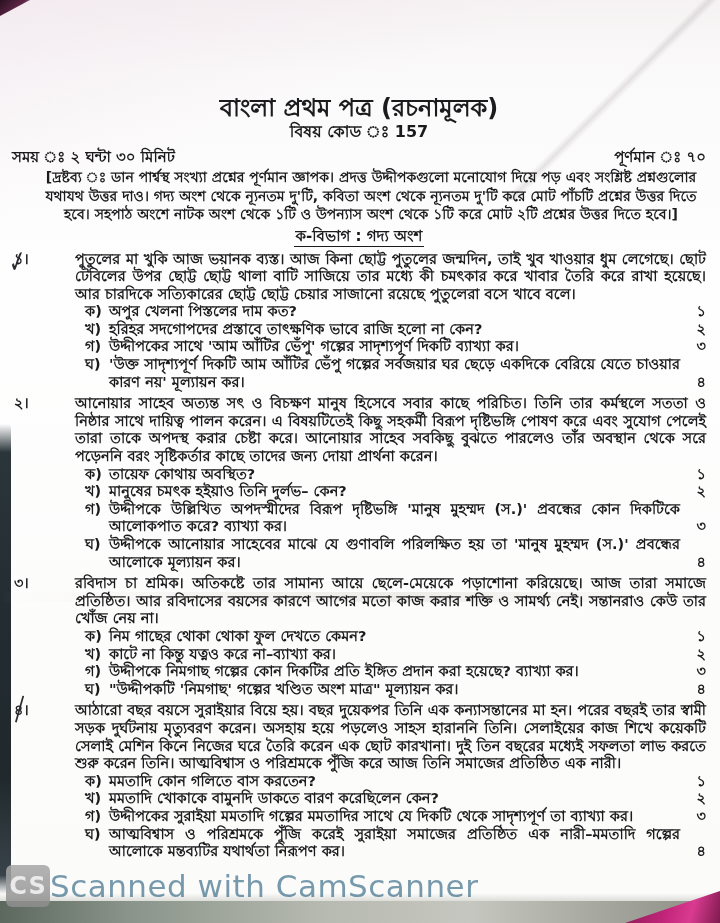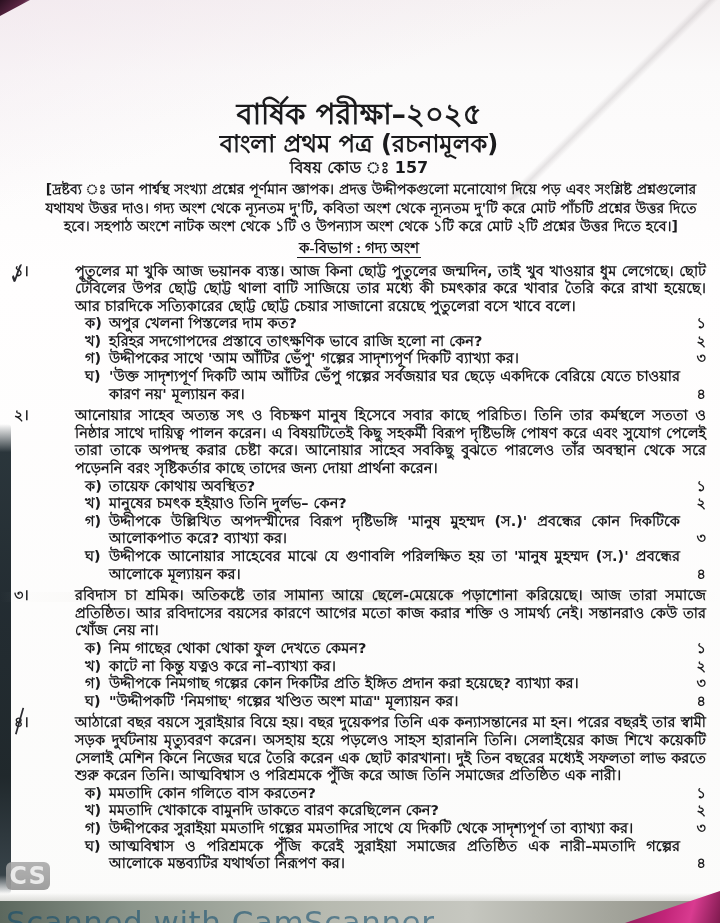--- a/index.html
+++ b/index.html
@@ -46,22 +46,22 @@
   }
   .corner-br {
     position: absolute; right: 0; bottom: 0; width: 95px; height: 32px;
     background: linear-gradient(105deg, #8c1d57 0%, #c22579 45%, #d93b90 70%, #7e1a4e 100%);
     clip-path: polygon(100% 0, 100% 100%, 0 100%);
   }
 
   
   .watermark {
     position: absolute; left: 6px; top: 862px; width: 560px; height: 48px;
-    display: flex; align-items: flex-start; gap: 14px;
-    pointer-events: none; z-index: 5; flex-direction: column;
+    display: flex; align-items: center; 
+    pointer-events: none; z-index: 5;
   }
   .cs-logo {
     width: 44px; height: 42px; border-radius: 6px;
     background: linear-gradient(180deg, #a7a7a7, #8f8f8f);
     color: #e8e8e8; font-size: 24px; font-weight: bold;
     display: flex; align-items: center; justify-content: center;
     letter-spacing: 1px; opacity: .85;
   }
   .wm-text {
     font-size: 31px; color: #0c4a6e; opacity: .55; font-weight: normal;
@@ -81,21 +81,21 @@
   .doc-code { font-size: 16px; line-height: 22px; }
 
   .meta-row {
     display: flex; justify-content: space-between;
     font-size: 15px; margin-top: 4px; line-height: 20px;
   }
   .instructions {
     text-align: center; font-size: 14px; line-height: 18.5px; margin-top: 1px; margin-left: 24px;
   }
   .section-heading { text-align: center; margin-top: 2px; font-size: 15px; line-height: 21px; }
-  .section-heading span { border-bottom: 1.5px solid #1b1b1d; padding: 0 2px 1px; font-family: Liberation Serif, serif; }
+  .section-heading span { border-bottom: 1.5px solid #1b1b1d; padding: 0 2px 1px; }
 
   .question { display: flex; margin-top: 4px; }
   .q-num { width: 27px; flex-shrink: 0; position: relative; padding-left: 2px; }
   .q-check {
     position: absolute; left: -7px; top: -4px; font-size: 30px; line-height: 30px;
     font-weight: normal; color: #2a2a30; transform: scaleX(.7) rotate(-8deg);
     pointer-events: none;
   }
   .q-check.slash { font-size: 34px; top: -9px; left: 2px; transform: scaleX(.6) rotate(8deg); }
   .q-body { flex: 1; margin-left: 36px; }
@@ -111,25 +111,28 @@
 <div class="page">
 
   <div class="corner-tl"></div>
   <div class="crease-tr"></div>
   <div class="edge-left"></div>
   <div class="streak-mid"></div>
 
   <div class="content">
 
     <div class="doc-header">
-      <div class="doc-title">বার্ষিক পরীক্ষা–২০২৫</div>
       <div class="doc-subject">বাংলা প্রথম পত্র (রচনামূলক)</div>
       <div class="doc-code">বিষয় কোড ঃ 157</div>
     </div>
 
+    <div class="meta-row">
+      <span>সময় ঃ ২ ঘন্টা ৩০ মিনিট</span>
+      <span>পূর্ণমান ঃ ৭০</span>
+    </div>
 
     <div class="instructions">[দ্রষ্টব্য ঃ ডান পার্শ্বস্থ সংখ্যা প্রশ্নের পূর্ণমান জ্ঞাপক। প্রদত্ত উদ্দীপকগুলো মনোযোগ দিয়ে পড় এবং সংশ্লিষ্ট প্রশ্নগুলোর যথাযথ উত্তর দাও। গদ্য অংশ থেকে ন্যূনতম দু'টি, কবিতা অংশ থেকে ন্যূনতম দু'টি করে মোট পাঁচটি প্রশ্নের উত্তর দিতে হবে। সহপাঠ অংশে নাটক অংশ থেকে ১টি ও উপন্যাস অংশ থেকে ১টি করে মোট ২টি প্রশ্নের উত্তর দিতে হবে।]</div>
 
     <div class="section-heading">
       <span>ক-বিভাগ : গদ্য অংশ</span>
     </div>
 
     <div class="question">
       <div class="q-num">
         <span class="q-check">✓</span>

